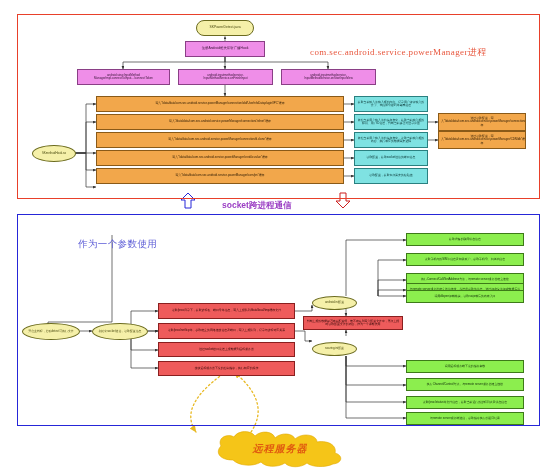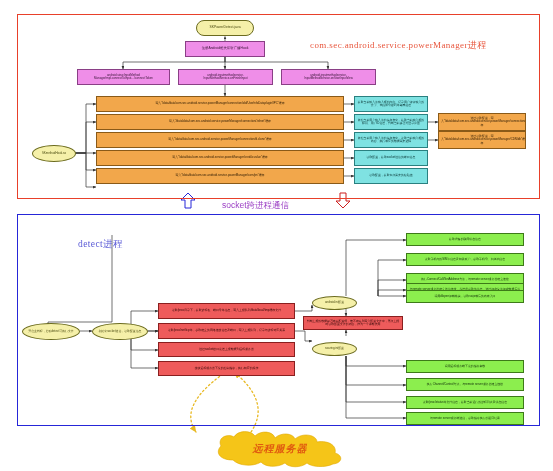--- a/index.html
+++ b/index.html
@@ -38,35 +38,35 @@
     border: 1.5px solid #2626d8;
   }
 
   .panel-title {
     position: absolute;
     white-space: nowrap;
     font-family: "Liberation Serif", serif;
     letter-spacing: .4px;
   }
   #title-power {
-    left: 310px; top: 39px;
+    left: 310px; top: 46px;
     font-size: 9px;
     color: #e8573e;
   }
   #title-detect {
     left: 78px; top: 238px;
     font-size: 9.5px;
     color: #5b5bd6;
   }
 
   #socket-label {
     position: absolute;
     left: 222px; top: 200px;
     font-size: 8.5px;
-    font-weight: normal;
+    font-weight: bold;
     color: #9b3fc4;
     white-space: nowrap;
   }
 
   
   .node {
     position: absolute;
     box-sizing: border-box;
     display: flex;
     align-items: center;
@@ -221,21 +221,21 @@
   <g stroke="#e8b923" stroke-width="1.3" fill="none" stroke-dasharray="1.6 2.6" stroke-linecap="round" marker-end="url(#ahd)">
     <path d="M223,374 C198,392 182,412 196,432"></path>
     <path d="M251,432 C266,410 256,390 234,372"></path>
   </g>
 </svg>
 
 <div class="panel" id="panel-power"></div>
 <div class="panel" id="panel-detect"></div>
 
 <div class="panel-title" id="title-power">com.sec.android.service.powerManager进程</div>
-<div class="panel-title" id="title-detect">detect进程</div>
+<div class="panel-title" id="title-detect">作为一个参数使用</div>
 <div id="socket-label">socket跨进程通信</div>
 
 <div class="node n-yellow t6" style="left:196px;top:20px;width:58px;height:16px;">
   <span>SKPowerDetect.java</span>
 </div>
 
 <div class="node n-magenta t6" style="left:185px;top:41px;width:80px;height:16px;">
   <span>注册Android相关监听广播Hook</span>
 </div>
 

